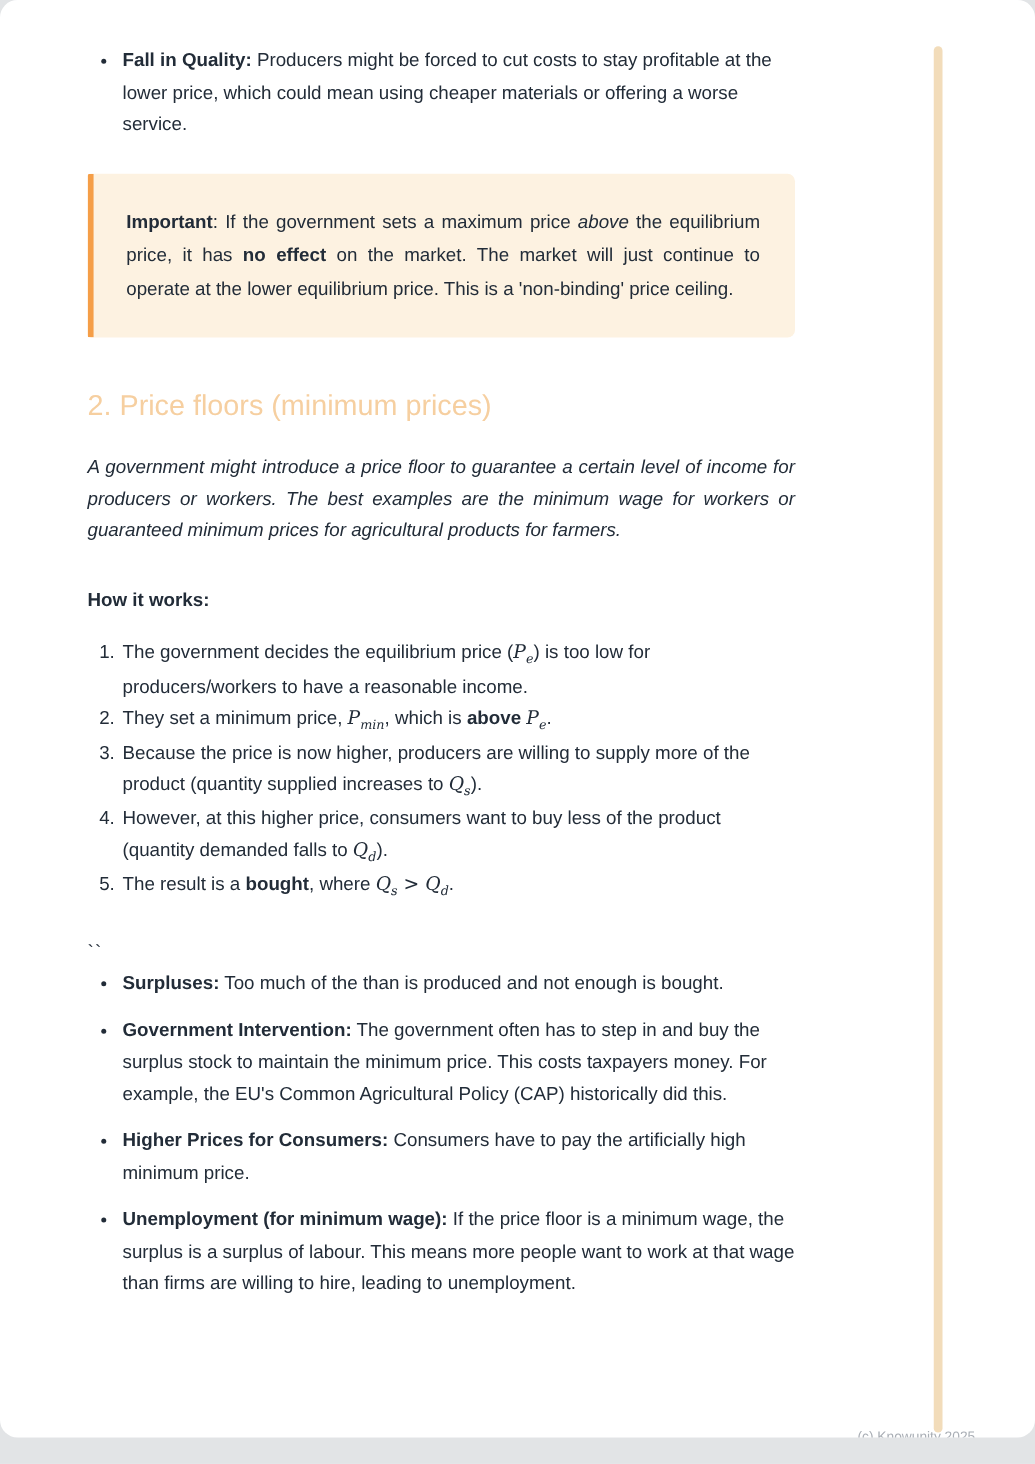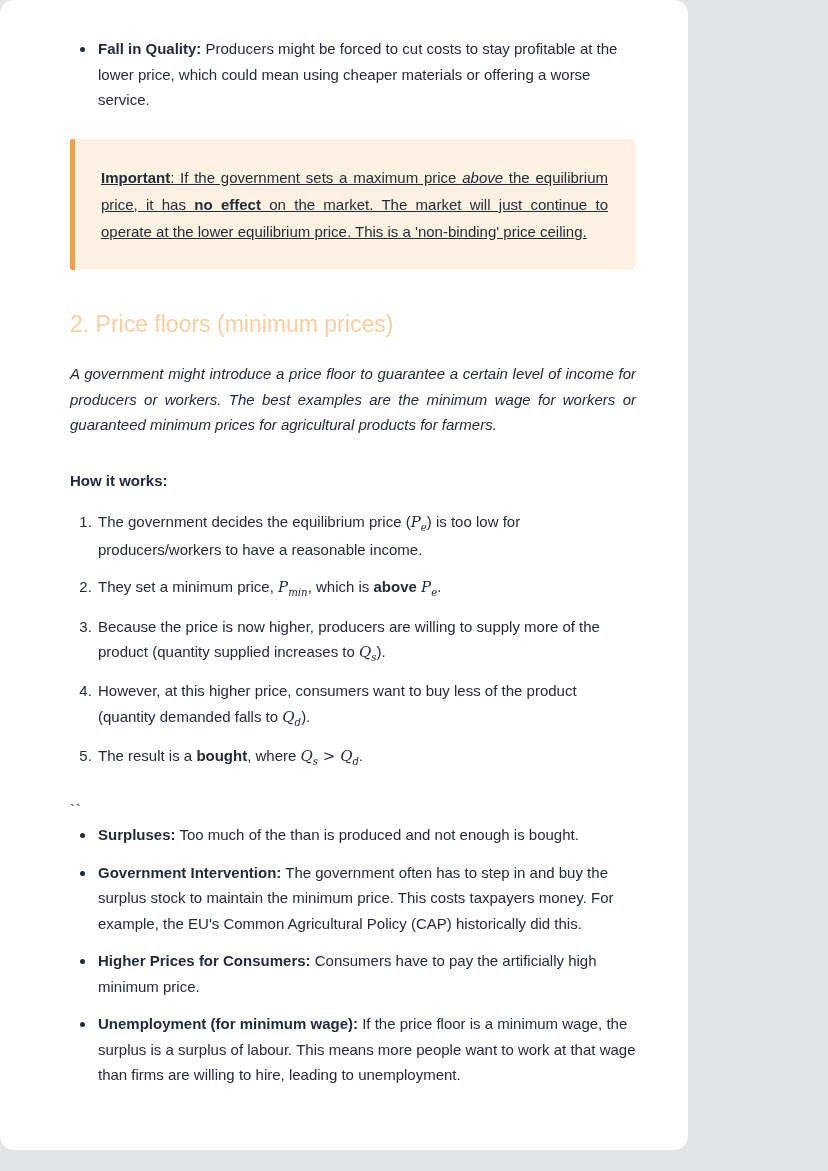--- a/index.html
+++ b/index.html
@@ -2,42 +2,41 @@
 <html><head>
 <meta charset="utf-8">
 <style>
   * { margin:0; padding:0; box-sizing:border-box; }
   html, body { background:#e2e4e6; }
   body {
     width:828px; height:1171px; position:relative; overflow:hidden;
     font-family:"Liberation Sans","DejaVu Sans",sans-serif;
   }
   .page {
-    position:absolute; left:0; top:0; width:688px; height:1150px;
+    position:absolute; left:0; top:0; width:828px; height:1150px;
     background:#ffffff; border-radius:14px; overflow:hidden;
   }
   .content {
     width:566px; margin:36px 0 0 70px;
     color:#222c38; font-size:15px; line-height:1.7;
   }
   ul.bullet-list { list-style:disc; padding-left:26px; }
   ul.bullet-list > li { padding-left:2px; }
   ul.bullet-list > li + li { margin-top:12px; }
   ol.num-list { list-style:decimal; padding-left:26px; margin-top:16px; }
   ol.num-list > li { padding-left:2px; }
-  ol.num-list > li + li { margin-top:12px; }
+  ol.num-list > li + li { }
   .callout {
     margin-top:26px;
     background:#fdf2e1;
     border-left:5px solid #f59e47;
     border-radius:2px 6px 6px 2px;
     padding:25px 28px 25px 26px;
     text-align:justify;
     line-height:1.8;
-    text-decoration:underline;
   }
   .section-heading {
     margin-top:40px;
     font-size:23px; font-weight:400;
     color:#f6cfa0;
     line-height:1.3;
   }
   .para { margin-top:22px;font-style:italic; }
   .justify { text-align:justify; }
   .label { margin-top:30px; font-weight:700; }

